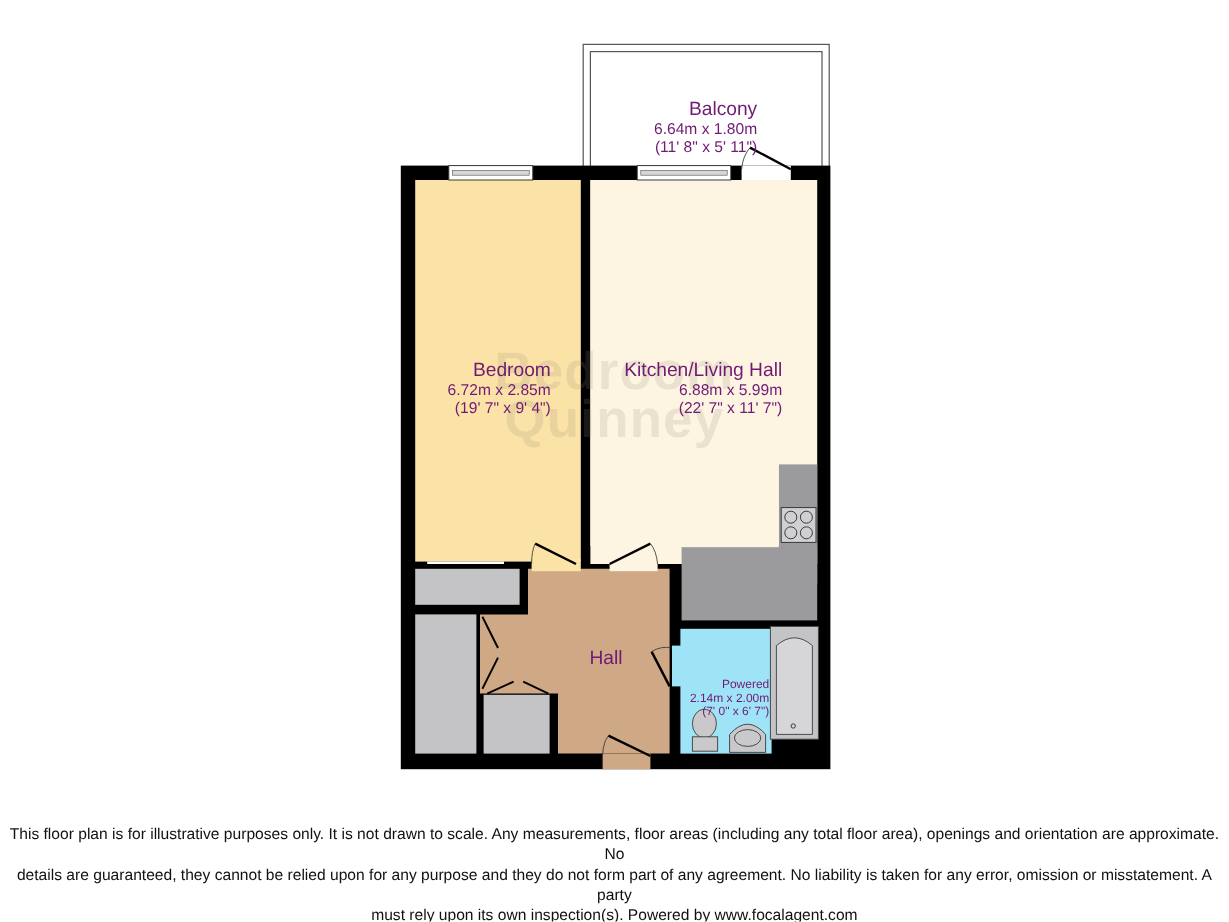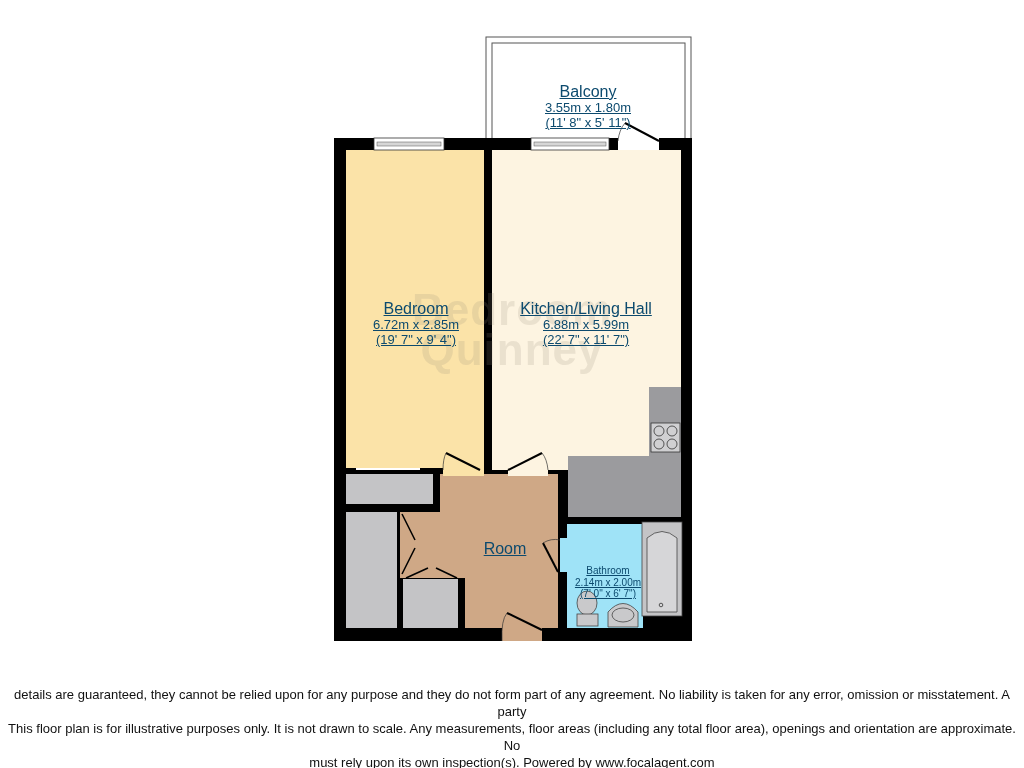--- a/index.html
+++ b/index.html
@@ -1,18 +1,18 @@
 <!DOCTYPE html>
 <html><head>
 <meta charset="utf-8">
 <style>
   html, body { margin: 0; padding: 0; background: #ffffff; }
   body { width: 1024px; height: 768px; position: relative; overflow: hidden; font-family: "Liberation Sans", sans-serif; }
   svg.plan { position: absolute; left: 0; top: 0; }
-  .lbl { position: absolute; text-align: center; color: #0c4a6e; transform: translateX(-50%); white-space: nowrap; line-height: 1.15; text-decoration: underline; }
+  .lbl { position: absolute; text-align: right; color: #701a75; transform: translateX(-50%); white-space: nowrap; line-height: 1.15; }
   .room-name { font-size: 16px; }
   .room-dim { font-size: 13px; }
   .small-name { font-size: 10px; }
   .small-dim { font-size: 10px; }
   .watermark { position: absolute; font-family: "Liberation Sans", sans-serif; font-weight: bold; color: rgba(150,140,120,0.18); text-align: center; transform: translateX(-50%); line-height: 0.9; letter-spacing: 1px; }
   .disclaimer { position: absolute; left: 0; top: 686px; width: 1024px; text-align: center; font-size: 13px; color: #111; line-height: 17px; }
 </style>
 </head>
 <body>
 
@@ -110,43 +110,43 @@
   </g>
 </svg>
 
 <div class="watermark" style="left:512px; top:290px; font-size:44px;">
   <div>Bedroom</div>
   <div>Quinney</div>
 </div>
 
 <div class="lbl" style="left:588px; top:83px;">
   <div class="room-name">Balcony</div>
-  <div class="room-dim">3.55m x 1.80m</div>
+  <div class="room-dim">6.64m x 1.80m</div>
   <div class="room-dim">(11' 8" x 5' 11")</div>
 </div>
 
 <div class="lbl" style="left:416px; top:300px;">
   <div class="room-name">Bedroom</div>
   <div class="room-dim">6.72m x 2.85m</div>
   <div class="room-dim">(19' 7" x 9' 4")</div>
 </div>
 
 <div class="lbl" style="left:586px; top:300px;">
   <div class="room-name">Kitchen/Living Hall</div>
   <div class="room-dim">6.88m x 5.99m</div>
   <div class="room-dim">(22' 7" x 11' 7")</div>
 </div>
 
 <div class="lbl" style="left:505px; top:540px;">
-  <div class="room-name">Room</div>
+  <div class="room-name">Hall</div>
 </div>
 
 <div class="lbl" style="left:608px; top:565px;">
-  <div class="small-name">Bathroom</div>
+  <div class="small-name">Powered</div>
   <div class="small-dim">2.14m x 2.00m</div>
   <div class="small-dim">(7' 0" x 6' 7")</div>
 </div>
 
 <div class="disclaimer">
+  <div>This floor plan is for illustrative purposes only. It is not drawn to scale. Any measurements, floor areas (including any total floor area), openings and orientation are approximate. No</div>
   <div>details are guaranteed, they cannot be relied upon for any purpose and they do not form part of any agreement. No liability is taken for any error, omission or misstatement. A party</div>
-  <div>This floor plan is for illustrative purposes only. It is not drawn to scale. Any measurements, floor areas (including any total floor area), openings and orientation are approximate. No</div>
   <div>must rely upon its own inspection(s). Powered by www.focalagent.com</div>
 </div>
 
 </body></html>

